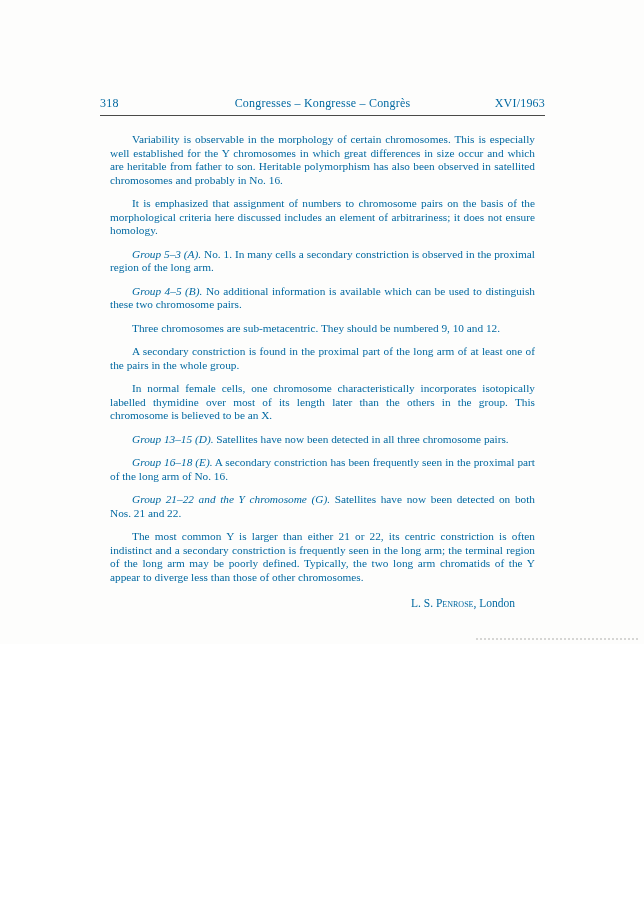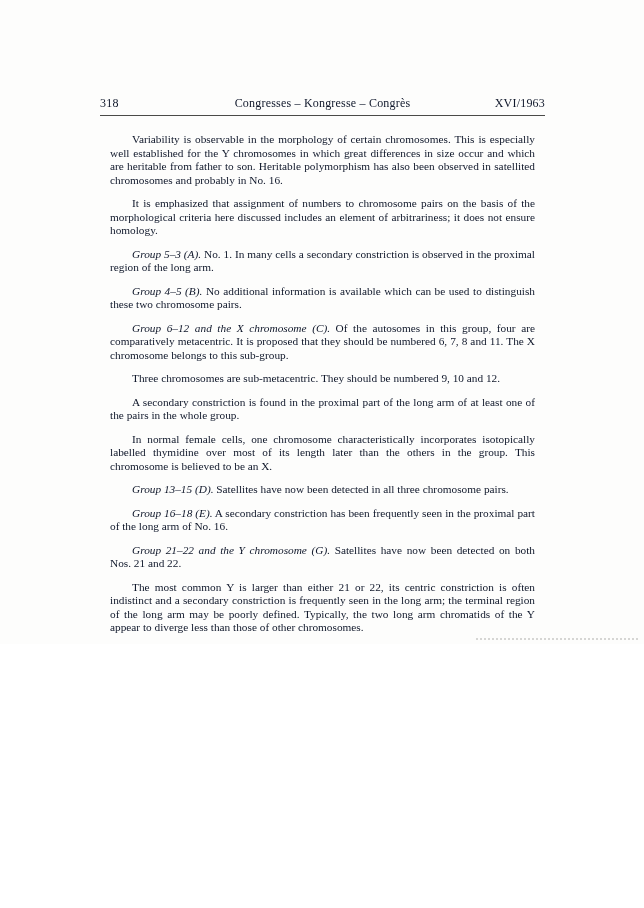--- a/index.html
+++ b/index.html
@@ -3,21 +3,21 @@
 <meta charset="utf-8">
 <style>
   html, body { margin:0; padding:0; background:#ffffff; }
   .page {
     position:relative;
     width:644px; height:644px;
     background:#fdfdfc;
     box-sizing:border-box;
     padding:96px 99px 0 100px;
     font-family:"Liberation Serif", serif;
-    color:#0f172a;
+    color:#0369a1;
     overflow:hidden;
   }
   
   .page-header { display:flex; align-items:baseline; font-size:12px; letter-spacing:0.2px; }
   .page-number { width:95px; }
   .running-title { flex:1; text-align:center; }
   .volume-year { width:95px; text-align:right; }
   .header-rule { border:0; border-top:1.4px solid #4a4a48; margin:4px 0 0 0; }
 
   
@@ -65,21 +65,20 @@
   </header>
   <hr class="header-rule">
 
   <main class="article">
     <p class="para">Variability is observable in the morphology of certain chromosomes. This is especially well established for the Y chromosomes in which great differences in size occur and which are heritable from father to son. Heritable polymorphism has also been observed in satellited chromosomes and probably in No. 16.</p>
 
 
     <p class="para">It is emphasized that assignment of numbers to chromosome pairs on the basis of the morphological criteria here discussed includes an element of arbitrariness; it does not ensure homology.</p>
     <p class="para"><span class="glead">Group 5–3 (A).</span><span> No. 1. In many cells a secondary constriction is observed in the proximal region of the long arm.</span></p>
     <p class="para"><span class="glead">Group 4–5 (B).</span><span> No additional information is available which can be used to distinguish these two chromosome pairs.</span></p>
-    <p class="para"><span class="glead">Group 6–12 and the X chromosome (C).</span><span> Of the autosomes in this group, four are comparatively metacentric. It is proposed that they should be numbered 6, 7, 8 and 11. The X chromosome belongs to this sub-group.</span></p>
     <p class="para">Three chromosomes are sub-metacentric. They should be numbered 9, 10 and 12.</p>
     <p class="para">A secondary constriction is found in the proximal part of the long arm of at least one of the pairs in the whole group.</p>
     <p class="para">In normal female cells, one chromosome characteristically incorporates isotopically labelled thymidine over most of its length later than the others in the group. This chromosome is believed to be an X.</p>
     <p class="para"><span class="glead">Group 13–15 (D).</span><span> Satellites have now been detected in all three chromosome pairs.</span></p>
     <p class="para"><span class="glead">Group 16–18 (E).</span><span> A secondary constriction has been frequently seen in the proximal part of the long arm of No. 16.</span></p>
     <p class="para"><span class="glead">Group 21–22 and the Y chromosome (G).</span><span> Satellites have now been detected on both Nos. 21 and 22.</span></p>
     <p class="para">The most common Y is larger than either 21 or 22, its centric constriction is often indistinct and a secondary constriction is frequently seen in the long arm; the terminal region of the long arm may be poorly defined. Typically, the two long arm chromatids of the Y appear to diverge less than those of other chromosomes.</p>
 
     <div class="signature"><span>L. S. </span><span class="sc">Penrose</span><span>, London</span></div>
   </main>

